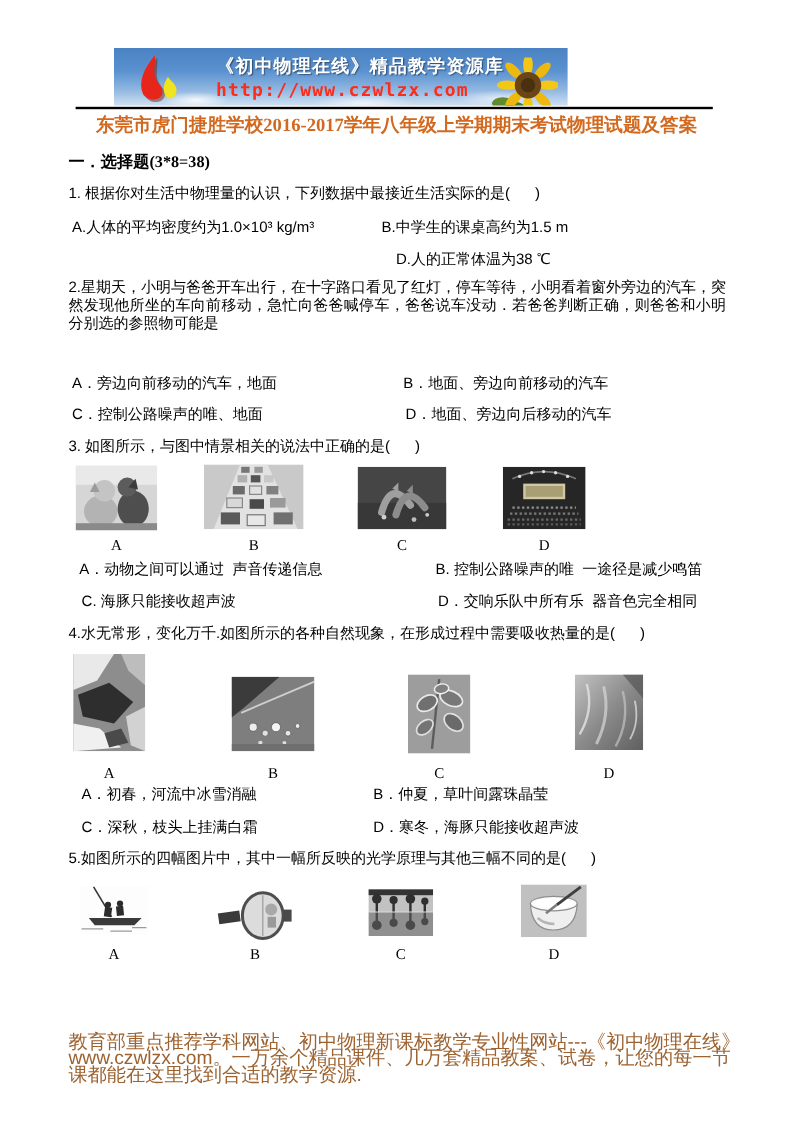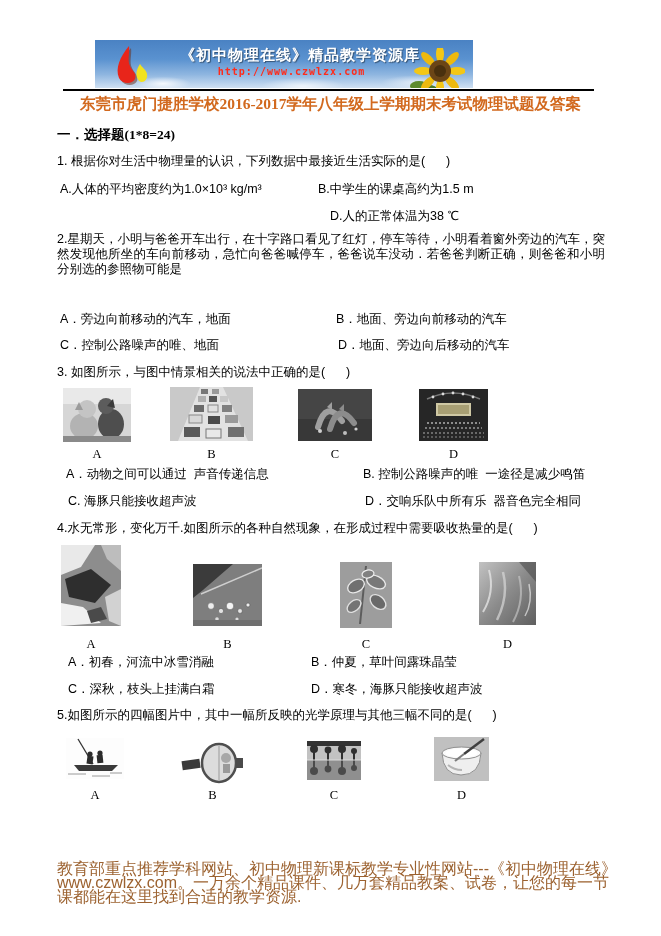--- a/index.html
+++ b/index.html
@@ -25,23 +25,23 @@
       radial-gradient(40px 10px at 18% 60%, rgba(255,255,255,.85), rgba(255,255,255,0) 70%),
       radial-gradient(60px 12px at 55% 70%, rgba(255,255,255,.7), rgba(255,255,255,0) 70%),
       radial-gradient(50px 10px at 85% 55%, rgba(255,255,255,.6), rgba(255,255,255,0) 70%);
   }
   .banner-title {
     position:absolute; left:85px; right:70px; top:6px; text-align:center;
     color:#ffffff; font-weight:bold; font-size:15px; letter-spacing:1px;
     text-shadow:1px 1px 1px rgba(0,0,0,.45); white-space:nowrap;
   }
   .banner-url {
-    position:absolute; left:85px; right:70px; top:26px; text-align:center;
+    position:absolute; left:85px; right:70px; top:26px; text-align:left;
     font-family:"DejaVu Sans Mono", monospace;
-    color:#ff2b1a; font-weight:bold; font-size:10px; letter-spacing:1px; white-space:nowrap;
+    color:#ff2b1a; font-weight:bold; font-size:15px; letter-spacing:1px; white-space:nowrap;
   }
   .hdr-line { position:absolute; left:63px; top:89px; width:531px; height:2px; background:#000; }
 
   
   .doc-title {
     position:absolute; left:40px; top:94px; width:581px; text-align:center;
     color:#d2691e; font-weight:bold; font-size:15.5px; white-space:nowrap;
     font-family:"Liberation Serif", serif;
   }
   .section-head {
@@ -89,21 +89,21 @@
         <ellipse cx="21" cy="35" rx="4" ry="9" fill="#edb90e" transform="rotate(45 21 35)"></ellipse>
         <ellipse cx="45" cy="35" rx="4" ry="9" fill="#edb90e" transform="rotate(-45 45 35)"></ellipse>
       </g>
       <circle cx="33" cy="23" r="11" fill="#6b4516"></circle>
       <circle cx="33" cy="23" r="6" fill="#49300e"></circle>
     </svg>
   </div>
   <div class="hdr-line"></div>
 
   <div class="doc-title">东莞市虎门捷胜学校2016-2017学年八年级上学期期末考试物理试题及答案</div>
-  <div class="section-head">一．选择题(1*8=24)</div>
+  <div class="section-head">一．选择题(3*8=38)</div>
 
   <div class="abs txt" style="left:57px;top:154px">1. 根据你对生活中物理量的认识，下列数据中最接近生活实际的是(      )</div>
   <div class="abs txt" style="left:60px;top:182px">A.人体的平均密度约为1.0×10³ kg/m³</div>
   <div class="abs txt" style="left:318px;top:182px">B.中学生的课桌高约为1.5 m</div>
   <div class="abs txt" style="left:330px;top:209px">D.人的正常体温为38 ℃</div>
 
   <div class="abs txt para" style="left:57px;top:232px;width:548px;line-height:15px">2.星期天，小明与爸爸开车出行，在十字路口看见了红灯，停车等待，小明看着窗外旁边的汽车，突然发现他所坐的车向前移动，急忙向爸爸喊停车，爸爸说车没动．若爸爸判断正确，则爸爸和小明分别选的参照物可能是</div>
   <div class="abs txt" style="left:60px;top:312px">A．旁边向前移动的汽车，地面</div>
   <div class="abs txt" style="left:336px;top:312px">B．地面、旁边向前移动的汽车</div>
   <div class="abs txt" style="left:60px;top:338px">C．控制公路噪声的唯、地面</div>

